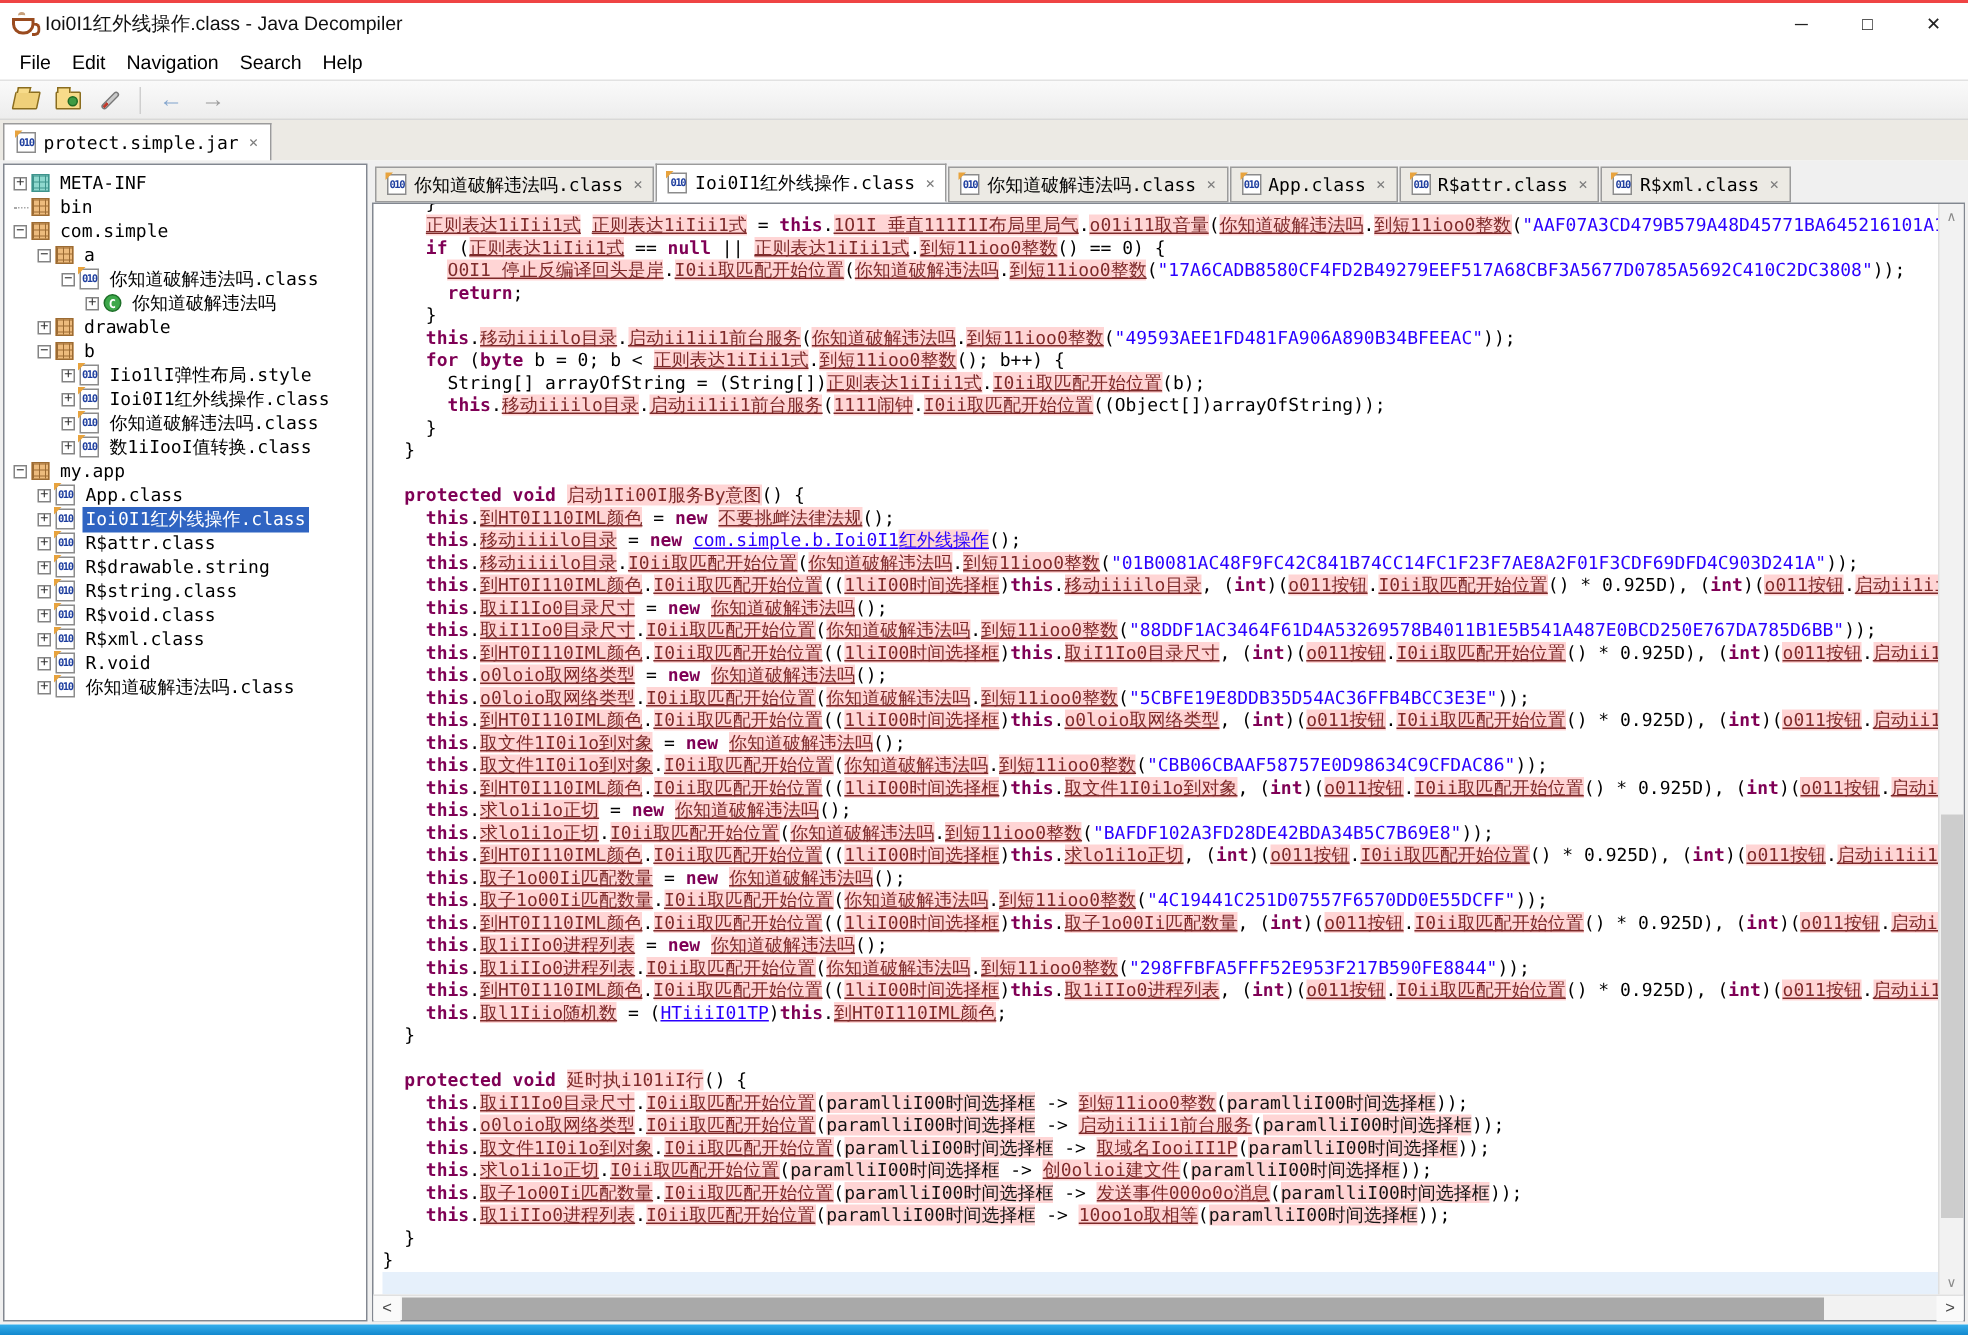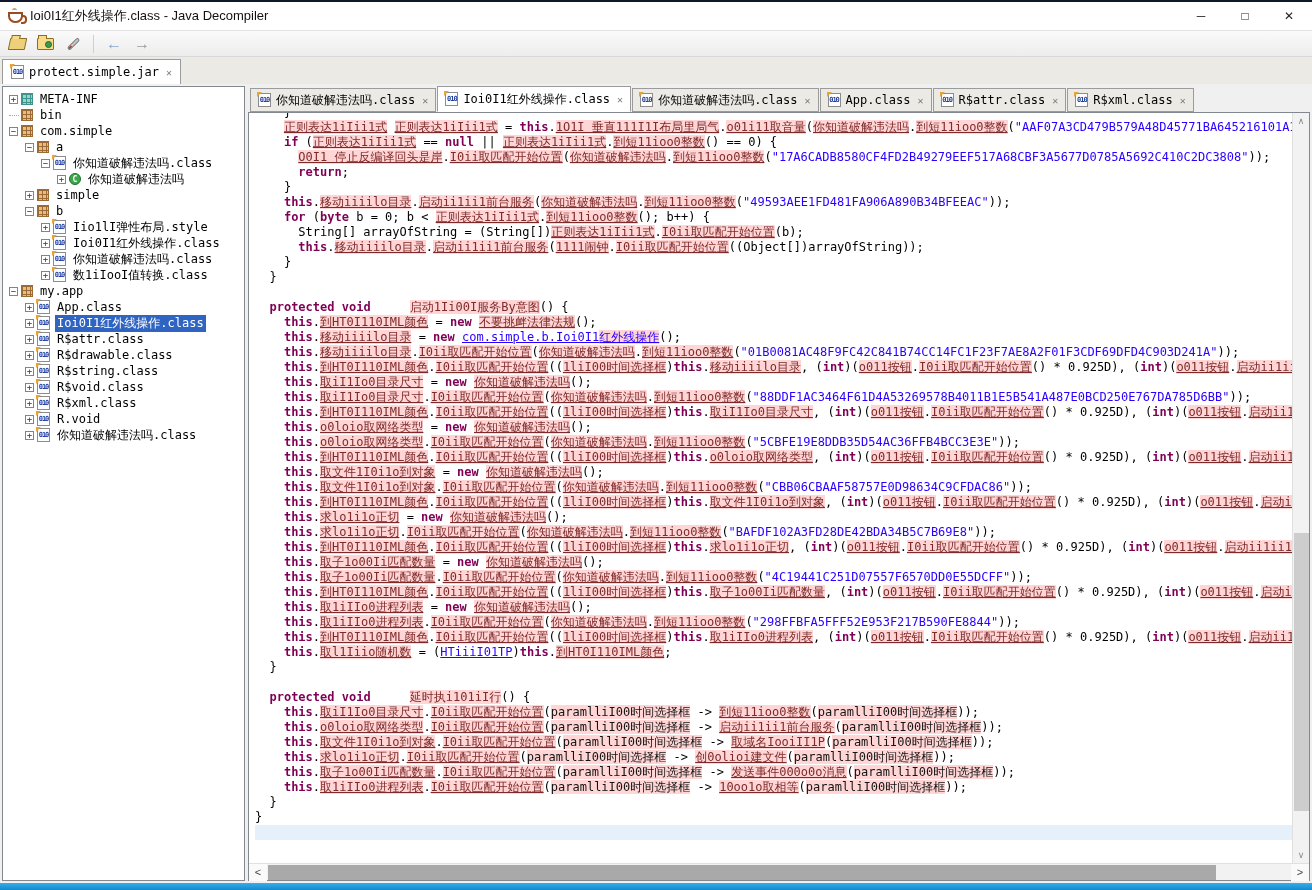--- a/index.html
+++ b/index.html
@@ -1,18 +1,18 @@
 <!DOCTYPE html>
 <html><head>
 <meta charset="utf-8">
 <style>
   * { margin:0; padding:0; box-sizing:border-box; }
   html,body { width:1312px; height:890px; overflow:hidden; background:#fff; }
   body { font-family:"Liberation Sans", sans-serif; font-size:13px; color:#000; }
-  .window { width:1312px; height:890px; display:flex; flex-direction:column; border-top:2px solid #0f172a; position:relative; }
+  .window { width:1312px; height:890px; display:flex; flex-direction:column; border-top:2px solid #ef4444; position:relative; }
 
   
   .titlebar { height:28px; display:flex; align-items:center; padding:0 8px; background:#fff; }
   .cup { width:15px; height:11px; border:2px solid #9A4B1F; border-radius:0 0 7px 7px; background:#fff; position:relative; margin-right:7px; margin-top:2px; }
   .cup::after { content:""; position:absolute; right:-6px; top:1px; width:4px; height:5px; border:2px solid #9A4B1F; border-left:none; border-radius:0 4px 4px 0; }
   .cup::before { content:""; position:absolute; left:2px; top:-6px; width:5px; height:3px; border-top:2px solid #C8A07A; border-radius:50%; }
   .title-text { font-size:13px; color:#111; }
   .win-controls { margin-left:auto; display:flex; gap:30px; padding-right:8px; color:#222; }
   .win-btn { width:14px; text-align:center; font-size:12px; cursor:default; }
 
@@ -68,21 +68,21 @@
   .code-outer { flex:1; background:#fff; border:1px solid #828790; display:flex; flex-direction:column; min-height:0; position:relative; }
   .code-scroll { flex:1; display:flex; min-height:0; }
   .code { flex:1; overflow:hidden; padding:0 0 0 6px; font-family:"DejaVu Sans Mono", monospace; font-size:12px; line-height:15px; white-space:pre; }
   .cl { height:15px; }
   .code .cl:first-child { margin-top:-8px; }
   .cl.hl { background:#E6F0FB; width:100%; }
 
   .tok-k { color:#7F0055; font-weight:bold; }
   .tok-s { color:#2A00FF; }
   .tok-r { color:#7E2A2A; background:#FFD5D5; text-decoration:underline; }
-  .tok-d { color:#7E2A2A; background:#FFD5D5;margin-left:32px; }
+  .tok-d { color:#7E2A2A; background:#FFD5D5; }
   .tok-v { color:#141414; background:#FFD5D5; }
   .tok-t { color:#2A00FF; text-decoration:underline; }
   .tok-tr { color:#2A00FF; background:#FFD5D5; text-decoration:underline; }
 
   
   .vscroll { width:17px; background:#F2F2F2; border-left:1px solid #E0E0E0; display:flex; flex-direction:column; align-items:center; position:relative; flex:none; }
   .vbtn { height:16px; width:17px; display:flex; align-items:center; justify-content:center; color:#8A8A8A; font-size:9px; }
   .vthumb { position:absolute; left:1px; width:15px; top:56%; height:37%; background:#CDCDCD; }
   .hscroll { height:17px; background:#F2F2F2; border-top:1px solid #E0E0E0; display:flex; align-items:center; position:relative; flex:none; }
   .hbtn { width:18px; height:17px; display:flex; align-items:center; justify-content:center; color:#4A4A4A; font-size:11px; background:#FAFAFA; }
@@ -100,20 +100,27 @@
   <div class="titlebar">
     <div class="cup"></div>
     <div class="title-text">Ioi0I1红外线操作.class - Java Decompiler</div>
     <div class="win-controls">
       <div class="win-btn">─</div>
       <div class="win-btn">□</div>
       <div class="win-btn">✕</div>
     </div>
   </div>
 
+  <div class="menubar" id="menubar">
+      <div class="menu-item">File</div>
+      <div class="menu-item">Edit</div>
+      <div class="menu-item">Navigation</div>
+      <div class="menu-item">Search</div>
+      <div class="menu-item">Help</div>
+    </div>
 
   <div class="toolbar">
     <div class="tb-btn">
         <div class="folder open"></div>
       </div>
     <div class="tb-btn">
         <div class="folder">
           <div class="badge-green"></div>
         </div>
       </div>
@@ -169,21 +176,21 @@
           <span class="tlabel">你知道破解违法吗.class</span>
         </div>
         <div class="trow" style="padding-left: 54px;">
           <span class="expander">+</span>
           <span class="greenclass">C</span>
           <span class="tlabel">你知道破解违法吗</span>
         </div>
         <div class="trow" style="padding-left: 22px;">
           <span class="expander">+</span>
           <span class="pkg"></span>
-          <span class="tlabel">simple</span>
+          <span class="tlabel">drawable</span>
         </div>
         <div class="trow" style="padding-left: 22px;">
           <span class="expander">−</span>
           <span class="pkg"></span>
           <span class="tlabel">b</span>
         </div>
         <div class="trow" style="padding-left: 38px;">
           <span class="expander">+</span>
           <span class="ic010">
             <span>010</span>
@@ -235,21 +242,21 @@
           <span class="ic010">
             <span>010</span>
           </span>
           <span class="tlabel">R$attr.class</span>
         </div>
         <div class="trow" style="padding-left: 22px;">
           <span class="expander">+</span>
           <span class="ic010">
             <span>010</span>
           </span>
-          <span class="tlabel">R$drawable.class</span>
+          <span class="tlabel">R$drawable.string</span>
         </div>
         <div class="trow" style="padding-left: 22px;">
           <span class="expander">+</span>
           <span class="ic010">
             <span>010</span>
           </span>
           <span class="tlabel">R$string.class</span>
         </div>
         <div class="trow" style="padding-left: 22px;">
           <span class="expander">+</span>

